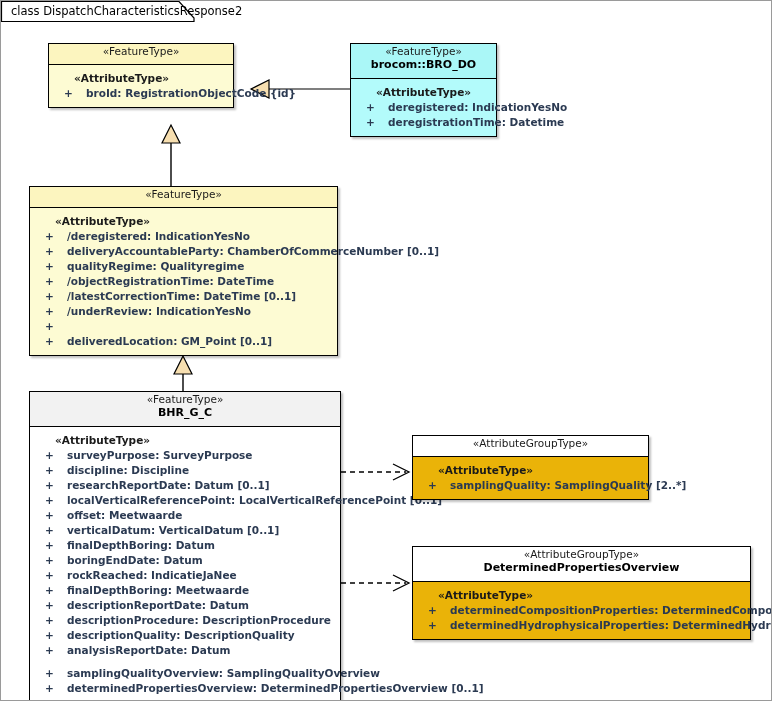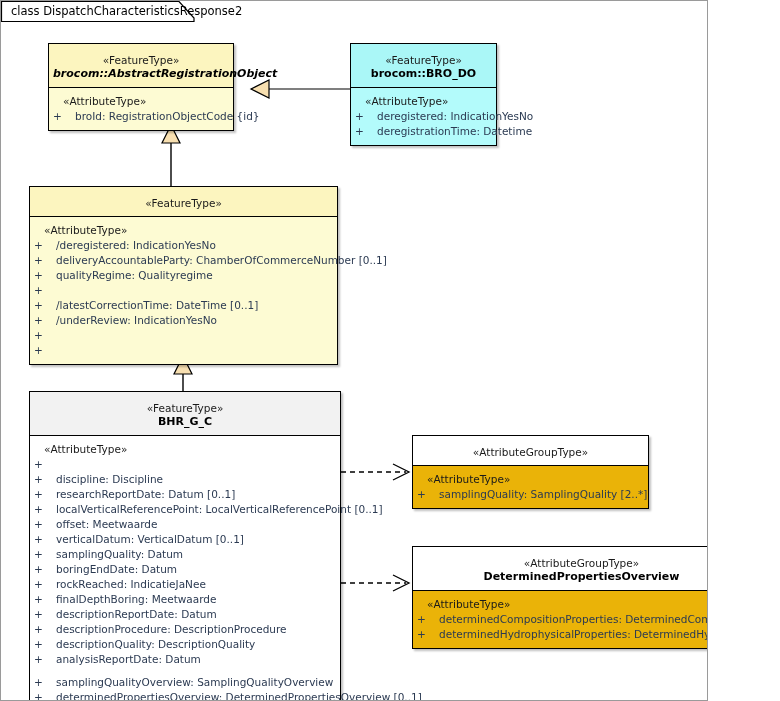--- a/index.html
+++ b/index.html
@@ -6,21 +6,21 @@
     margin: 0;
     padding: 0;
     background: #ffffff;
   }
   body {
     font-family: "DejaVu Sans", sans-serif;
     -webkit-font-smoothing: antialiased;
   }
   #canvas {
     position: relative;
-    width: 708px;
+    width: 772px;
     height: 701px;
     background: #ffffff;
     border: 1px solid #9a9a9a;
     box-sizing: border-box;
     overflow: hidden;
   }
   .frame-tab-shape {
     position: absolute;
     left: 0;
     top: 0;
@@ -39,39 +39,40 @@
     position: absolute;
     box-sizing: border-box;
     border: 1.4px solid #000;
     box-shadow: 2px 2px 2px rgba(0,0,0,0.25);
     background: #ffffff;
   }
   .umlhead {
     box-sizing: border-box;
     border-bottom: 1.4px solid #000;
     text-align: center;
-    padding: 10px 4px 6px 4px;
+    padding: 1px 4px 6px 4px;
   }
   .stereo {
     font-size: 10.5px;
     line-height: 13px;
     color: #1a1a1a;
     white-space: nowrap;
   }
   .cname {
     font-size: 11px;
     line-height: 14px;
     font-weight: bold;
     color: #000;
     white-space: nowrap;
   }
   .cname.abstract { font-style: italic; }
 
   .umlbody {
-    padding: 6px 4px 6px 2px;
+    padding: 6px 4px 6px 13px;
+    font-weight: bold;
   }
   .grouplabel {
     font-size: 10.5px;
     line-height: 15px;
     color: #1a1a1a;
     padding-left: 12px;
   }
   .attr {
     font-size: 10.5px;
     line-height: 15px;
@@ -138,21 +139,20 @@
 
     <g>
       <line x1="340" y1="582" x2="405" y2="582" stroke="#000000" stroke-width="1.3" stroke-dasharray="5,4"></line>
       <path d="M392,574 L408,582 L392,590" fill="none" stroke="#000000" stroke-width="1.3"></path>
     </g>
   </svg>
 
   <div class="umlbox yellow" style="left:47px; top:42px; width:186px;">
     <div class="umlhead">
       <div class="stereo">«FeatureType»</div>
-      <div class="cname abstract">brocom::AbstractRegistrationObject</div>
     </div>
     <div class="umlbody">
       <div class="grouplabel">«AttributeType»</div>
       <div class="attr">
         <span class="vis">+</span>
         <span class="atext">broId: RegistrationObjectCode {id}</span>
       </div>
     </div>
   </div>
 
@@ -187,47 +187,50 @@
       <div class="attr">
         <span class="vis">+</span>
         <span class="atext">deliveryAccountableParty: ChamberOfCommerceNumber [0..1]</span>
       </div>
       <div class="attr">
         <span class="vis">+</span>
         <span class="atext">qualityRegime: Qualityregime</span>
       </div>
       <div class="attr">
         <span class="vis">+</span>
+        <span class="atext">/objectRegistrationTime: DateTime</span>
       </div>
       <div class="attr">
         <span class="vis">+</span>
         <span class="atext">/latestCorrectionTime: DateTime [0..1]</span>
       </div>
       <div class="attr">
         <span class="vis">+</span>
         <span class="atext">/underReview: IndicationYesNo</span>
       </div>
       <div class="attr">
         <span class="vis">+</span>
       </div>
       <div class="attr">
         <span class="vis">+</span>
+        <span class="atext">deliveredLocation: GM_Point [0..1]</span>
       </div>
     </div>
   </div>
 
   <div class="umlbox plain" style="left:28px; top:390px; width:312px;">
     <div class="umlhead">
       <div class="stereo">«FeatureType»</div>
       <div class="cname">BHR_G_C</div>
     </div>
     <div class="umlbody">
       <div class="grouplabel">«AttributeType»</div>
       <div class="attr">
         <span class="vis">+</span>
+        <span class="atext">surveyPurpose: SurveyPurpose</span>
       </div>
       <div class="attr">
         <span class="vis">+</span>
         <span class="atext">discipline: Discipline</span>
       </div>
       <div class="attr">
         <span class="vis">+</span>
         <span class="atext">researchReportDate: Datum [0..1]</span>
       </div>
       <div class="attr">
@@ -237,21 +240,21 @@
       <div class="attr">
         <span class="vis">+</span>
         <span class="atext">offset: Meetwaarde</span>
       </div>
       <div class="attr">
         <span class="vis">+</span>
         <span class="atext">verticalDatum: VerticalDatum [0..1]</span>
       </div>
       <div class="attr">
         <span class="vis">+</span>
-        <span class="atext">samplingQuality: Datum</span>
+        <span class="atext">finalDepthBoring: Datum</span>
       </div>
       <div class="attr">
         <span class="vis">+</span>
         <span class="atext">boringEndDate: Datum</span>
       </div>
       <div class="attr">
         <span class="vis">+</span>
         <span class="atext">rockReached: IndicatieJaNee</span>
       </div>
       <div class="attr">

